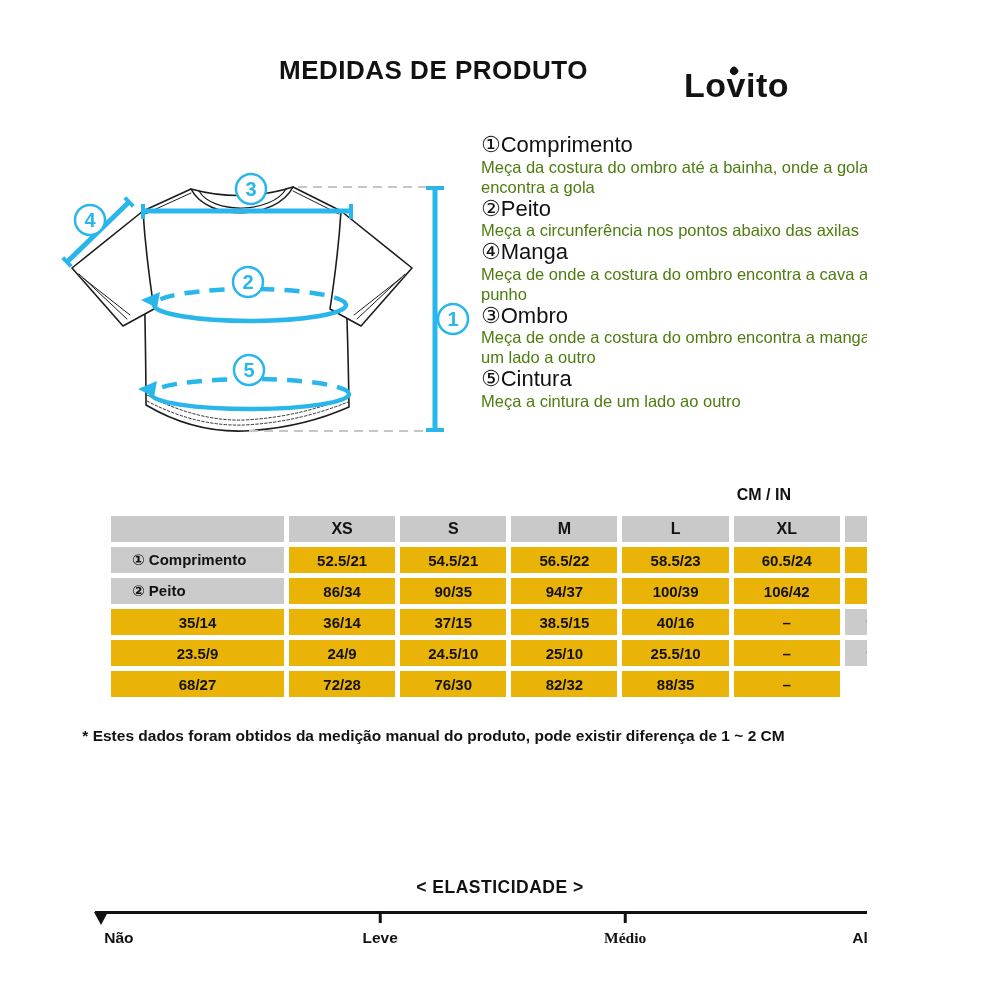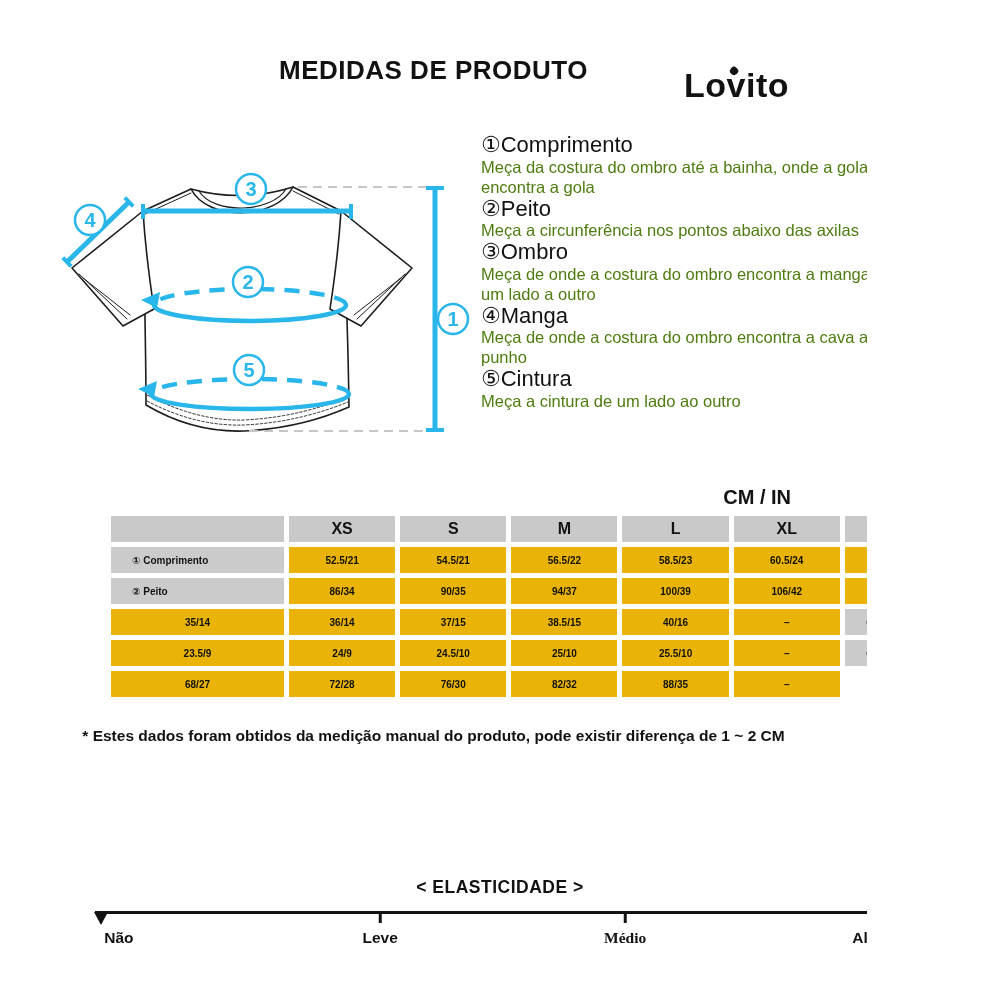--- a/index.html
+++ b/index.html
@@ -16,25 +16,25 @@
   
   .diagram{position:absolute;left:58px;top:158px;width:430px;height:305px;}
 
   
   .guide{position:absolute;left:481px;top:133px;width:505px;}
   .guide-heading{font-size:19.5px;font-weight:800;margin:0 0 10px 0;}
   .guide-term{font-size:22px;font-weight:400;line-height:23.5px;}
   .guide-desc{font-size:16.5px;color:#4d7c0f;line-height:20px;width:437px;}
 
   
-  .unit-label{position:absolute;top:486px;right:76px;font-size:20px;font-weight:700;}
+  .unit-label{position:absolute;top:486px;right:76px;font-size:16px;font-weight:700;}
   .size-table{position:absolute;left:111px;top:516px;width:840px;display:grid;
               grid-template-columns:173px repeat(6,1fr);gap:5px;}
   .cell{height:26px;display:flex;align-items:center;justify-content:center;
-        font-size:10px;font-weight:700;}
+        font-size:15px;font-weight:700;}
   .cell.th{background:#c9c9c9;font-size:16px;}
   .cell.corner{background:#c9c9c9;}
   .cell.row-label{background:#cbcbcb;justify-content:flex-start;padding-left:21px;font-weight:600;}
   .cell.val{background:#eab308;}
 
   
   .footnote{position:absolute;left:0;right:0;top:727px;text-align:center;
             font-size:15.5px;font-weight:700;}
 
   
@@ -122,26 +122,26 @@
     <div id="guide-items">
         <div class="guide-item">
           <div class="guide-term">①Comprimento</div>
           <div class="guide-desc">Meça da costura do ombro até a bainha, onde a gola encontra a gola</div>
         </div>
         <div class="guide-item">
           <div class="guide-term">②Peito</div>
           <div class="guide-desc">Meça a circunferência nos pontos abaixo das axilas</div>
         </div>
         <div class="guide-item">
+          <div class="guide-term">④Manga</div>
+          <div class="guide-desc">Meça de onde a costura do ombro encontra a cava até o punho</div>
+        </div>
+        <div class="guide-item">
           <div class="guide-term">③Ombro</div>
           <div class="guide-desc">Meça de onde a costura do ombro encontra a manga de um lado a outro</div>
-        </div>
-        <div class="guide-item">
-          <div class="guide-term">④Manga</div>
-          <div class="guide-desc">Meça de onde a costura do ombro encontra a cava até o punho</div>
         </div>
         <div class="guide-item">
           <div class="guide-term">⑤Cintura</div>
           <div class="guide-desc">Meça a cintura de um lado ao outro</div>
         </div>
       </div>
   </div>
 
   <div class="unit-label">CM / IN</div>
   <div class="size-table" id="size-table">

